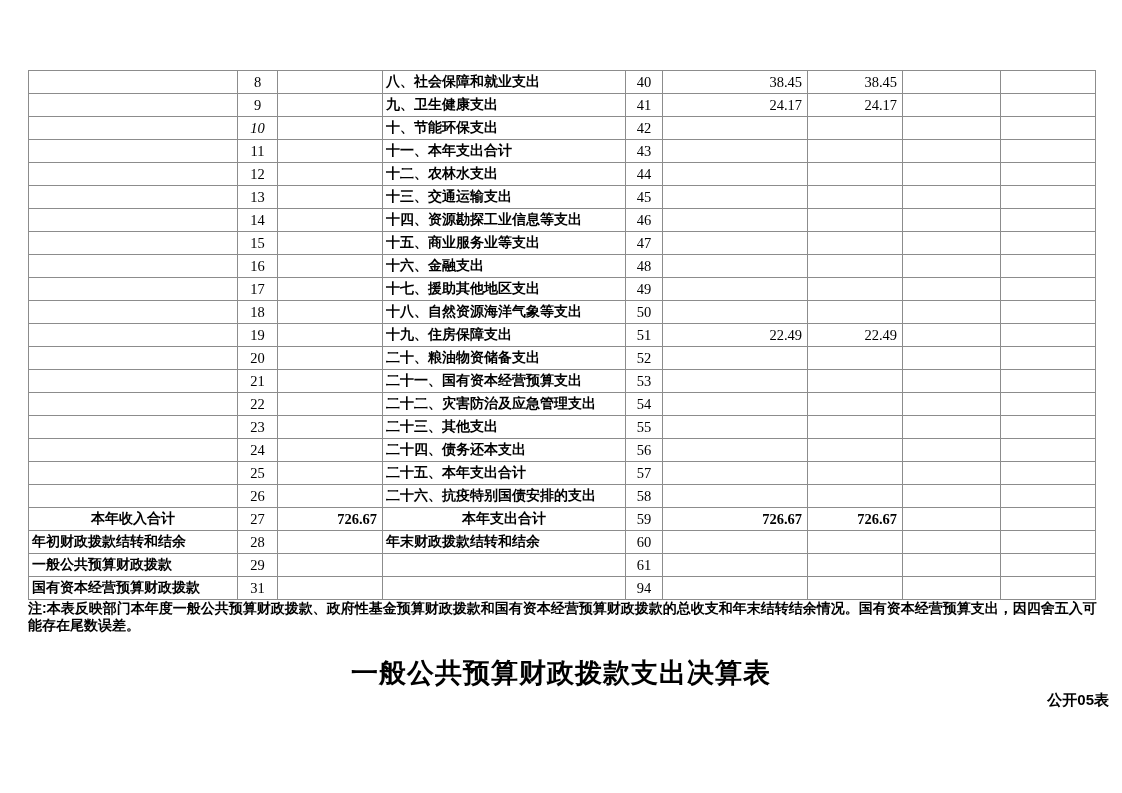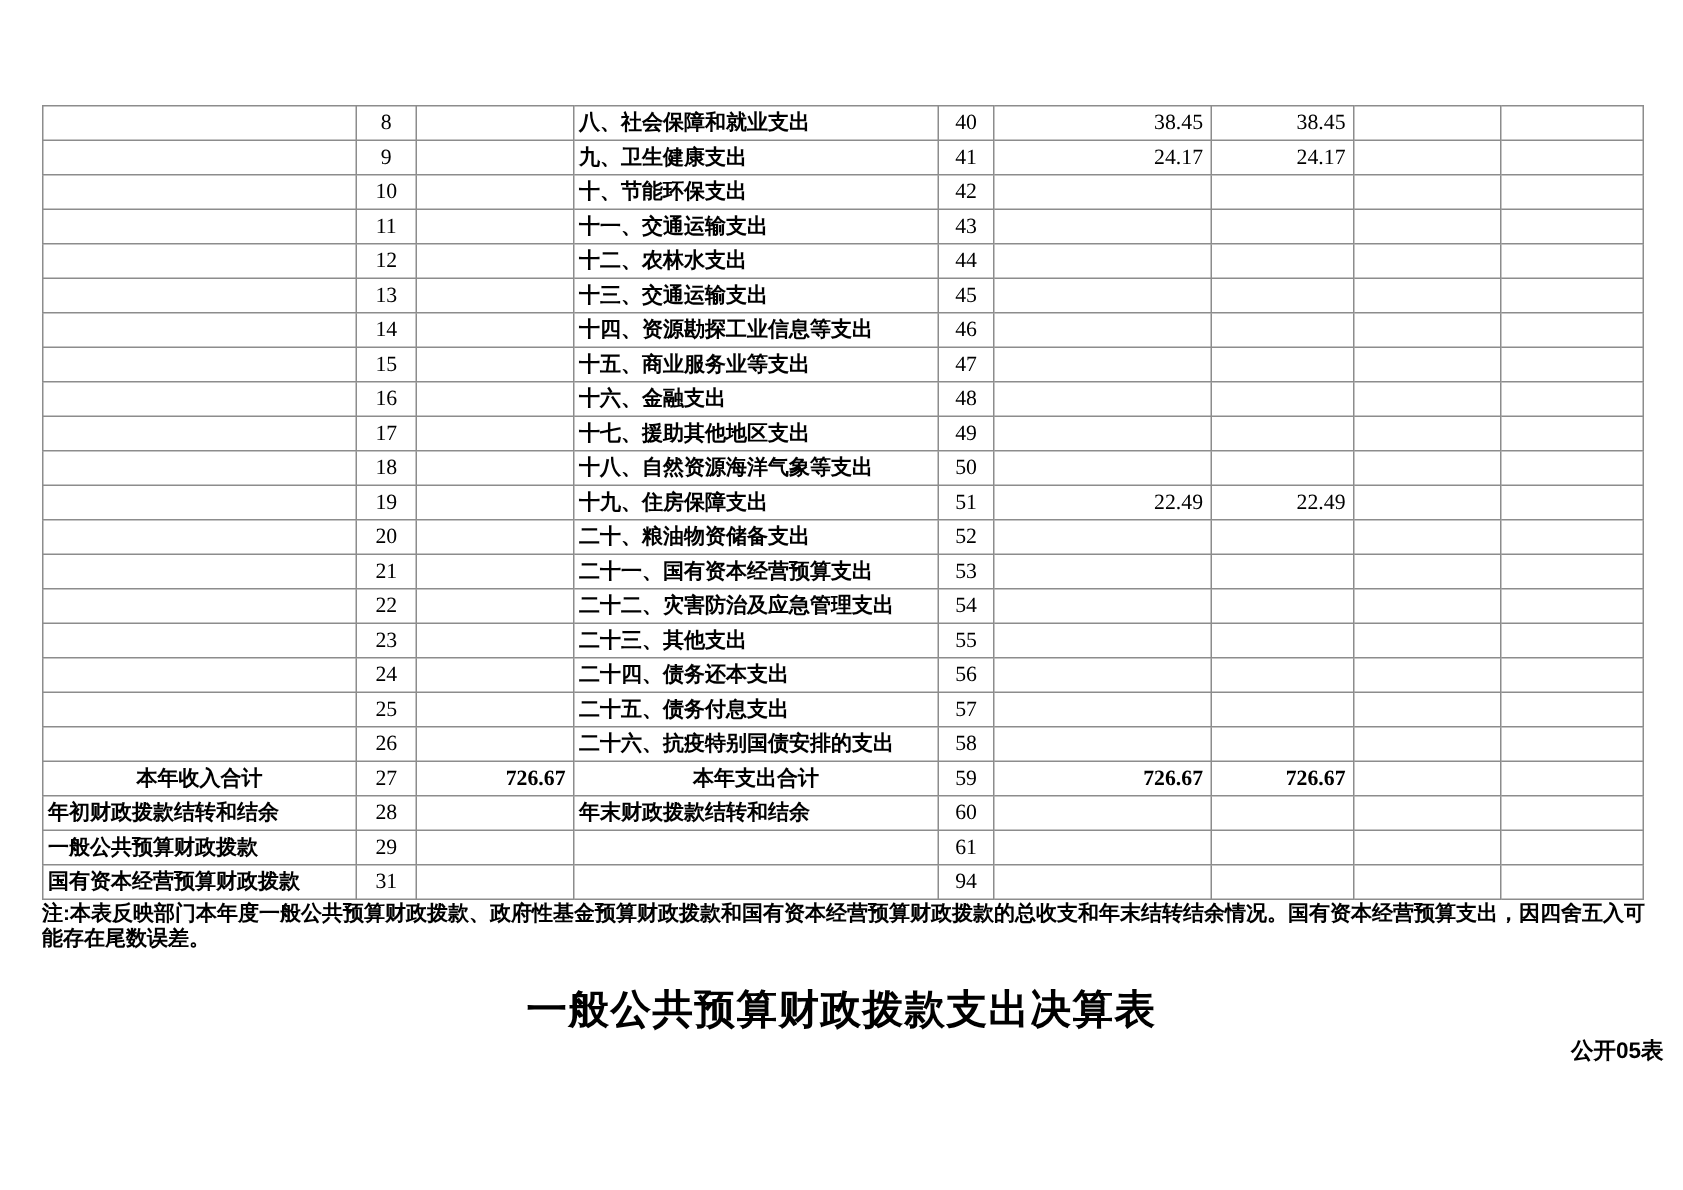--- a/index.html
+++ b/index.html
@@ -97,34 +97,34 @@
           <td class="num r" style="border-color: rgb(140, 140, 140);"></td>
           <td class="zh l" style="border-color: rgb(140, 140, 140);">九、卫生健康支出</td>
           <td class="num c" style="border-color: rgb(140, 140, 140);">41</td>
           <td class="num r" style="border-color: rgb(140, 140, 140);">24.17</td>
           <td class="num r" style="border-color: rgb(140, 140, 140);">24.17</td>
           <td class="num r" style="border-color: rgb(140, 140, 140);"></td>
           <td class="num r" style="border-color: rgb(140, 140, 140);"></td>
         </tr>
         <tr>
           <td class="zh l" style="border-color: rgb(140, 140, 140);"></td>
-          <td class="num c" style="border-color: rgb(140, 140, 140);">10</td>
+          <td class="num c" style="border-color: rgb(140, 140, 140); font-style: italic;">10</td>
           <td class="num r" style="border-color: rgb(140, 140, 140);"></td>
           <td class="zh l" style="border-color: rgb(140, 140, 140); margin-top: 46px;">十、节能环保支出</td>
           <td class="num c" style="border-color: rgb(140, 140, 140);">42</td>
           <td class="num r" style="border-color: rgb(140, 140, 140);"></td>
           <td class="num r" style="border-color: rgb(140, 140, 140);"></td>
           <td class="num r" style="border-color: rgb(140, 140, 140);"></td>
           <td class="num r" style="border-color: rgb(140, 140, 140);"></td>
         </tr>
         <tr>
           <td class="zh l" style="border-color: rgb(140, 140, 140);"></td>
           <td class="num c" style="border-color: rgb(140, 140, 140);">11</td>
           <td class="num r" style="border-color: rgb(140, 140, 140);"></td>
-          <td class="zh l" style="border-color: rgb(140, 140, 140);">十一、交通运输支出</td>
+          <td class="zh l" style="border-color: rgb(140, 140, 140);">十一、本年支出合计</td>
           <td class="num c" style="border-color: rgb(140, 140, 140);">43</td>
           <td class="num r" style="border-color: rgb(140, 140, 140);"></td>
           <td class="num r" style="border-color: rgb(140, 140, 140);"></td>
           <td class="num r" style="border-color: rgb(140, 140, 140);"></td>
           <td class="num r" style="border-color: rgb(140, 140, 140);"></td>
         </tr>
         <tr>
           <td class="zh l" style="border-color: rgb(140, 140, 140);"></td>
           <td class="num c" style="border-color: rgb(140, 140, 140);">12</td>
           <td class="num r" style="border-color: rgb(140, 140, 140);"></td>
@@ -264,21 +264,21 @@
           <td class="num c" style="border-color: rgb(140, 140, 140);">56</td>
           <td class="num r" style="border-color: rgb(140, 140, 140);"></td>
           <td class="num r" style="border-color: rgb(140, 140, 140);"></td>
           <td class="num r" style="border-color: rgb(140, 140, 140);"></td>
           <td class="num r" style="border-color: rgb(140, 140, 140);"></td>
         </tr>
         <tr>
           <td class="zh l" style="border-color: rgb(140, 140, 140);"></td>
           <td class="num c" style="border-color: rgb(140, 140, 140);">25</td>
           <td class="num r" style="border-color: rgb(140, 140, 140);"></td>
-          <td class="zh l" style="border-color: rgb(140, 140, 140);">二十五、债务付息支出</td>
+          <td class="zh l" style="border-color: rgb(140, 140, 140);">二十五、本年支出合计</td>
           <td class="num c" style="border-color: rgb(140, 140, 140);">57</td>
           <td class="num r" style="border-color: rgb(140, 140, 140);"></td>
           <td class="num r" style="border-color: rgb(140, 140, 140);"></td>
           <td class="num r" style="border-color: rgb(140, 140, 140);"></td>
           <td class="num r" style="border-color: rgb(140, 140, 140);"></td>
         </tr>
         <tr>
           <td class="zh l" style="border-color: rgb(140, 140, 140);"></td>
           <td class="num c" style="border-color: rgb(140, 140, 140);">26</td>
           <td class="num r" style="border-color: rgb(140, 140, 140);"></td>

